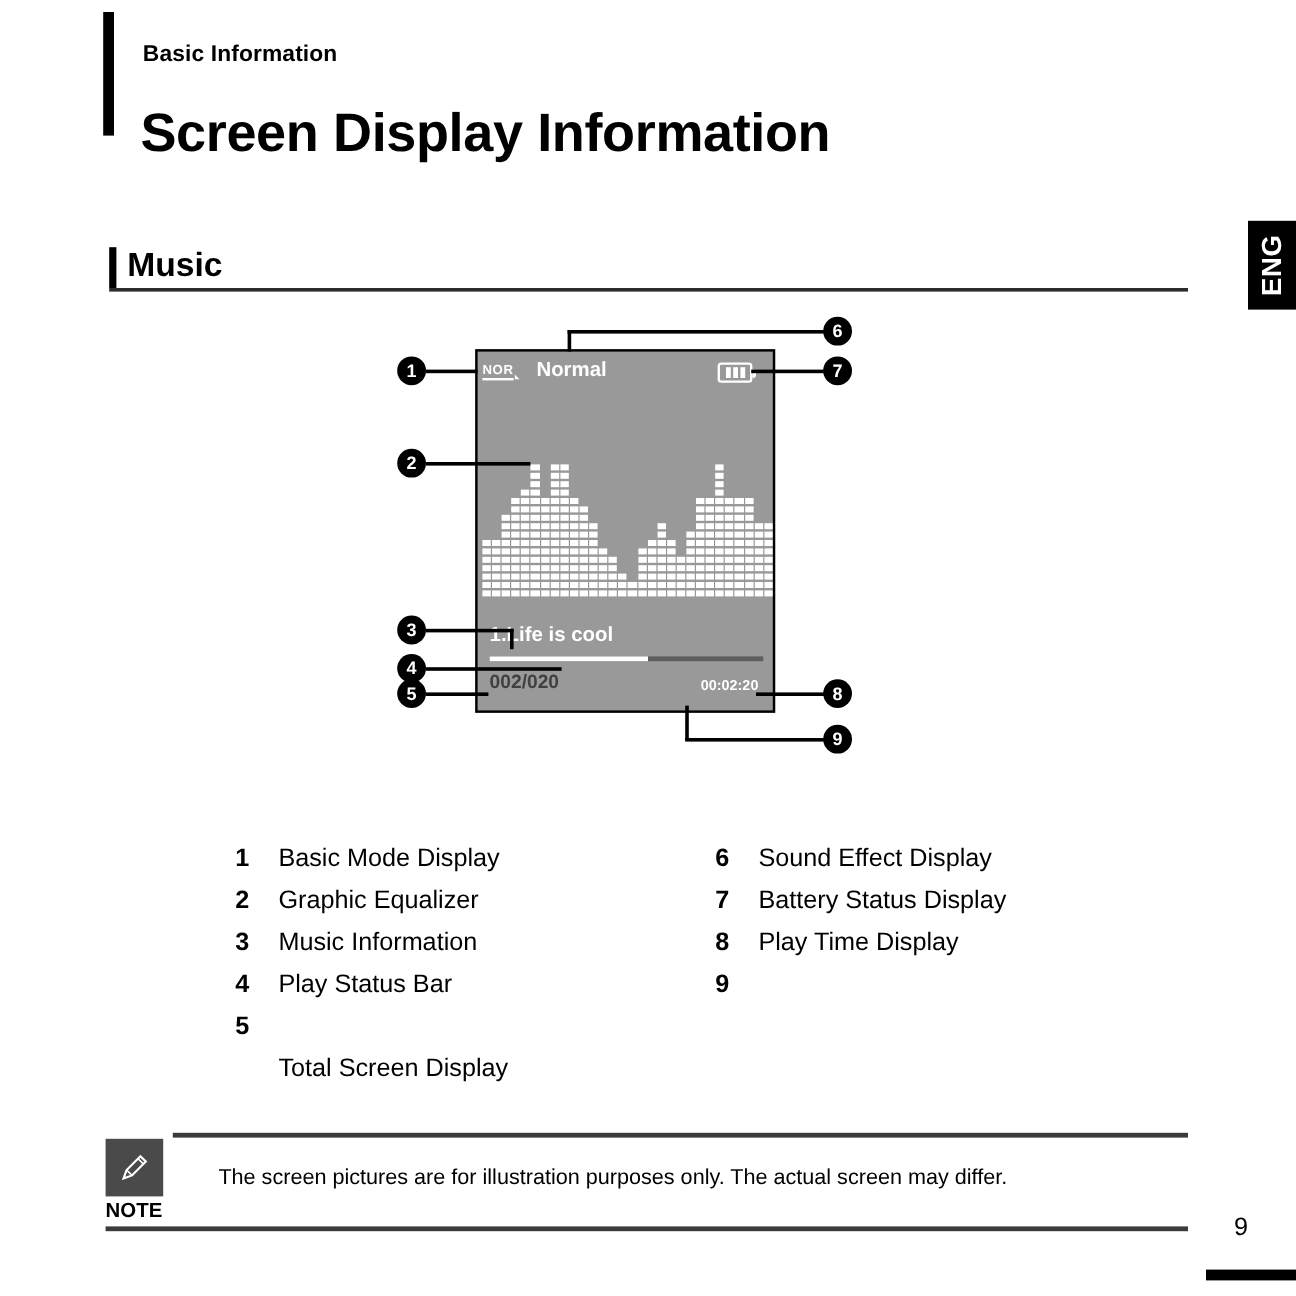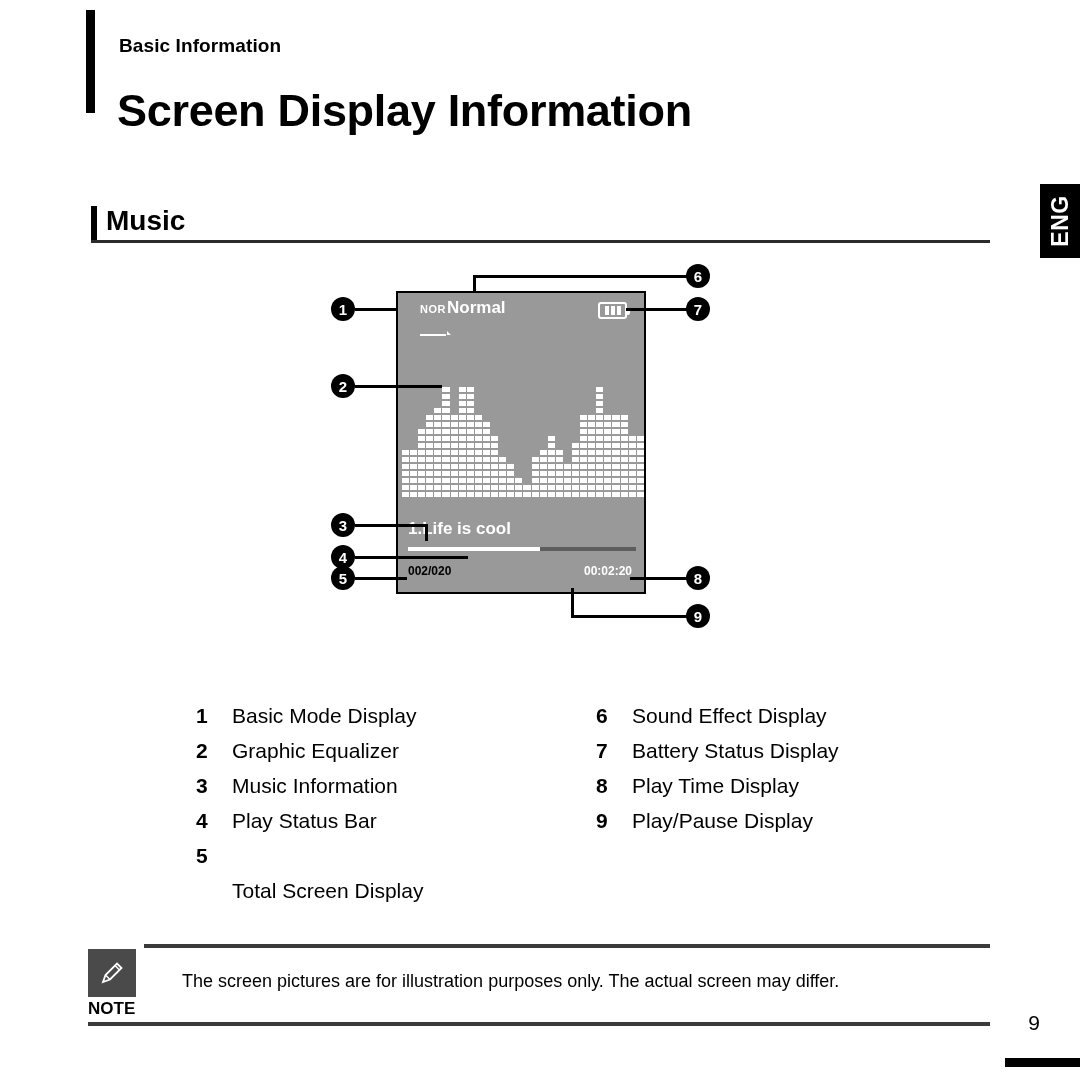--- a/index.html
+++ b/index.html
@@ -104,29 +104,29 @@
     overflow: hidden;
   }
   .dev-topbar {
     position: absolute;
     left: 0; top: 0;
     width: 100%;
     height: 40px;
   }
   .nor-icon {
     position: absolute;
-    left: 22px;
+    left: 4px;
     top: 11px;
     font-size: 11px;
     font-weight: bold;
     color: #ffffff;
     letter-spacing: 0.5px;
     line-height: 1;
     border-bottom: 2px solid #ffffff;
-    padding-bottom: 19px;
+    padding-bottom: 0;
     text-align: right;
   }
   .nor-icon::after {
     content: "";
     position: absolute;
     right: -5px;
     bottom: -1px;
     width: 0; height: 0;
     border-left: 4px solid #ffffff;
     border-top: 4px solid transparent;
@@ -215,23 +215,23 @@
   }
   .progress > i {
     display: block;
     height: 100%;
     background: #ffffff;
   }
   .track-index {
     position: absolute;
     left: 10px;
     bottom: 15px;
-    font-size: 12px;
-    font-weight: bold;
-    color: #000000;
+    font-size: 16px;
+    font-weight: bold;
+    color: #404040;
     line-height: 1;
   }
   .track-time {
     position: absolute;
     right: 12px;
     bottom: 15px;
     font-size: 12px;
     font-weight: bold;
     color: #ffffff;
     line-height: 1;
@@ -807,21 +807,20 @@
       <div class="legend-row">
         <div class="legend-num">7</div>
         <div class="legend-text">Battery Status Display</div>
       </div>
       <div class="legend-row">
         <div class="legend-num">8</div>
         <div class="legend-text">Play Time Display</div>
       </div>
       <div class="legend-row">
         <div class="legend-num">9</div>
-        <div class="legend-text">Play/Pause Display</div>
       </div>
     </div>
 </div>
 
 <div class="note-rule-top"></div>
 <div class="note-icon-box">
   <svg width="30" height="30" viewBox="0 0 30 30" aria-hidden="true">
     <path d="M6 24 L8.5 17 L20 5.5 L24.5 10 L13 21.5 Z" fill="none" stroke="#ffffff" stroke-width="1.8"></path>
     <path d="M8.5 17 L13 21.5" fill="none" stroke="#ffffff" stroke-width="1.4"></path>
     <path d="M18 7.5 L22.5 12" fill="none" stroke="#ffffff" stroke-width="1.4"></path>

